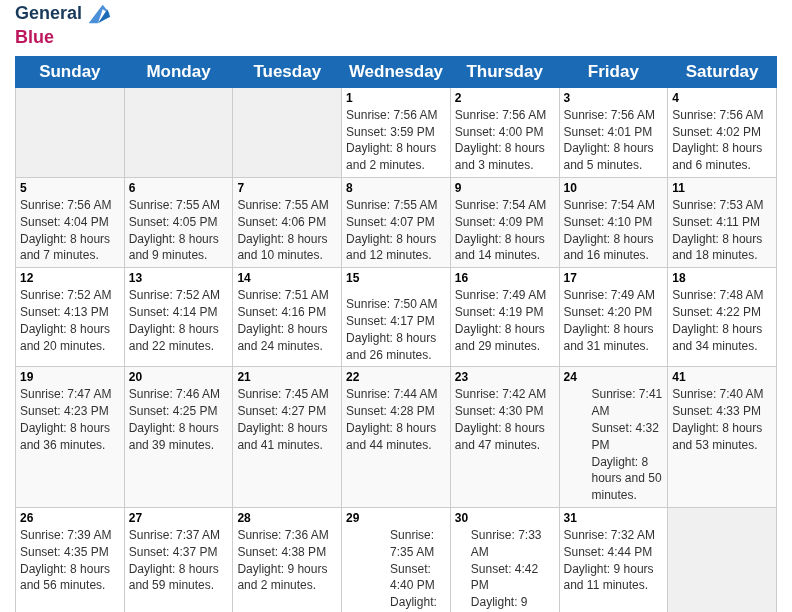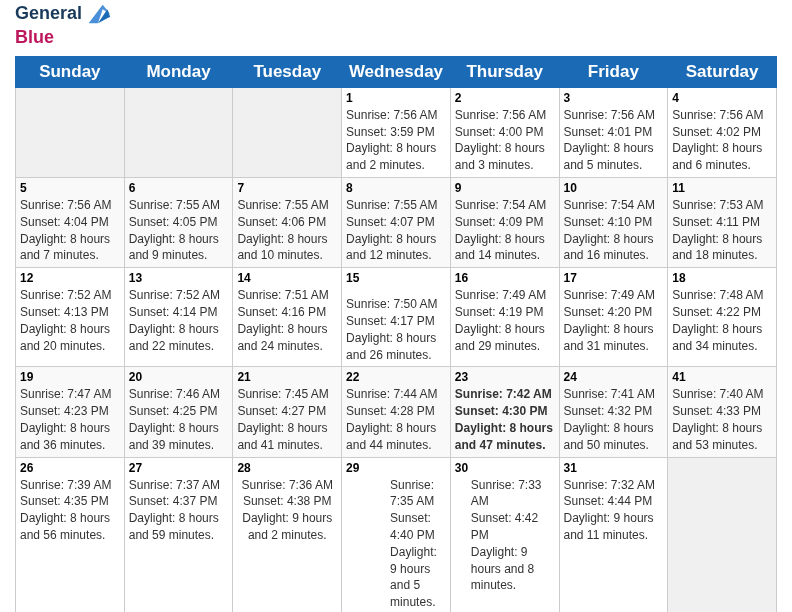--- a/index.html
+++ b/index.html
@@ -271,27 +271,27 @@
 Daylight: 8 hours and 41 minutes.</div>
           </td>
           <td>
             <span class="day-num">22</span>
             <div class="day-info" style="white-space: pre-line;">Sunrise: 7:44 AM
 Sunset: 4:28 PM
 Daylight: 8 hours and 44 minutes.</div>
           </td>
           <td>
             <span class="day-num">23</span>
-            <div class="day-info" style="white-space: pre-line; font-weight: bold;">Sunrise: 7:42 AM
+            <div class="day-info" style="white-space: pre-line;">Sunrise: 7:42 AM
 Sunset: 4:30 PM
 Daylight: 8 hours and 47 minutes.</div>
           </td>
           <td>
             <span class="day-num">24</span>
-            <div class="day-info" style="white-space: pre-line;">Sunrise: 7:41 AM
+            <div class="day-info" style="white-space: pre-line; margin-left: 28px;">Sunrise: 7:41 AM
 Sunset: 4:32 PM
 Daylight: 8 hours and 50 minutes.</div>
           </td>
           <td>
             <span class="day-num">41</span>
             <div class="day-info" style="white-space: pre-line;">Sunrise: 7:40 AM
 Sunset: 4:33 PM
 Daylight: 8 hours and 53 minutes.</div>
           </td>
         </tr>
@@ -303,21 +303,21 @@
 Daylight: 8 hours and 56 minutes.</div>
           </td>
           <td>
             <span class="day-num">27</span>
             <div class="day-info" style="white-space: pre-line;">Sunrise: 7:37 AM
 Sunset: 4:37 PM
 Daylight: 8 hours and 59 minutes.</div>
           </td>
           <td>
             <span class="day-num">28</span>
-            <div class="day-info" style="white-space: pre-line; text-align: center;">Sunrise: 7:36 AM
+            <div class="day-info" style="white-space: pre-line;">Sunrise: 7:36 AM
 Sunset: 4:38 PM
 Daylight: 9 hours and 2 minutes.</div>
           </td>
           <td>
             <span class="day-num">29</span>
             <div class="day-info" style="white-space: pre-line; margin-left: 44px;">Sunrise: 7:35 AM
 Sunset: 4:40 PM
 Daylight: 9 hours and 5 minutes.</div>
           </td>
           <td>

